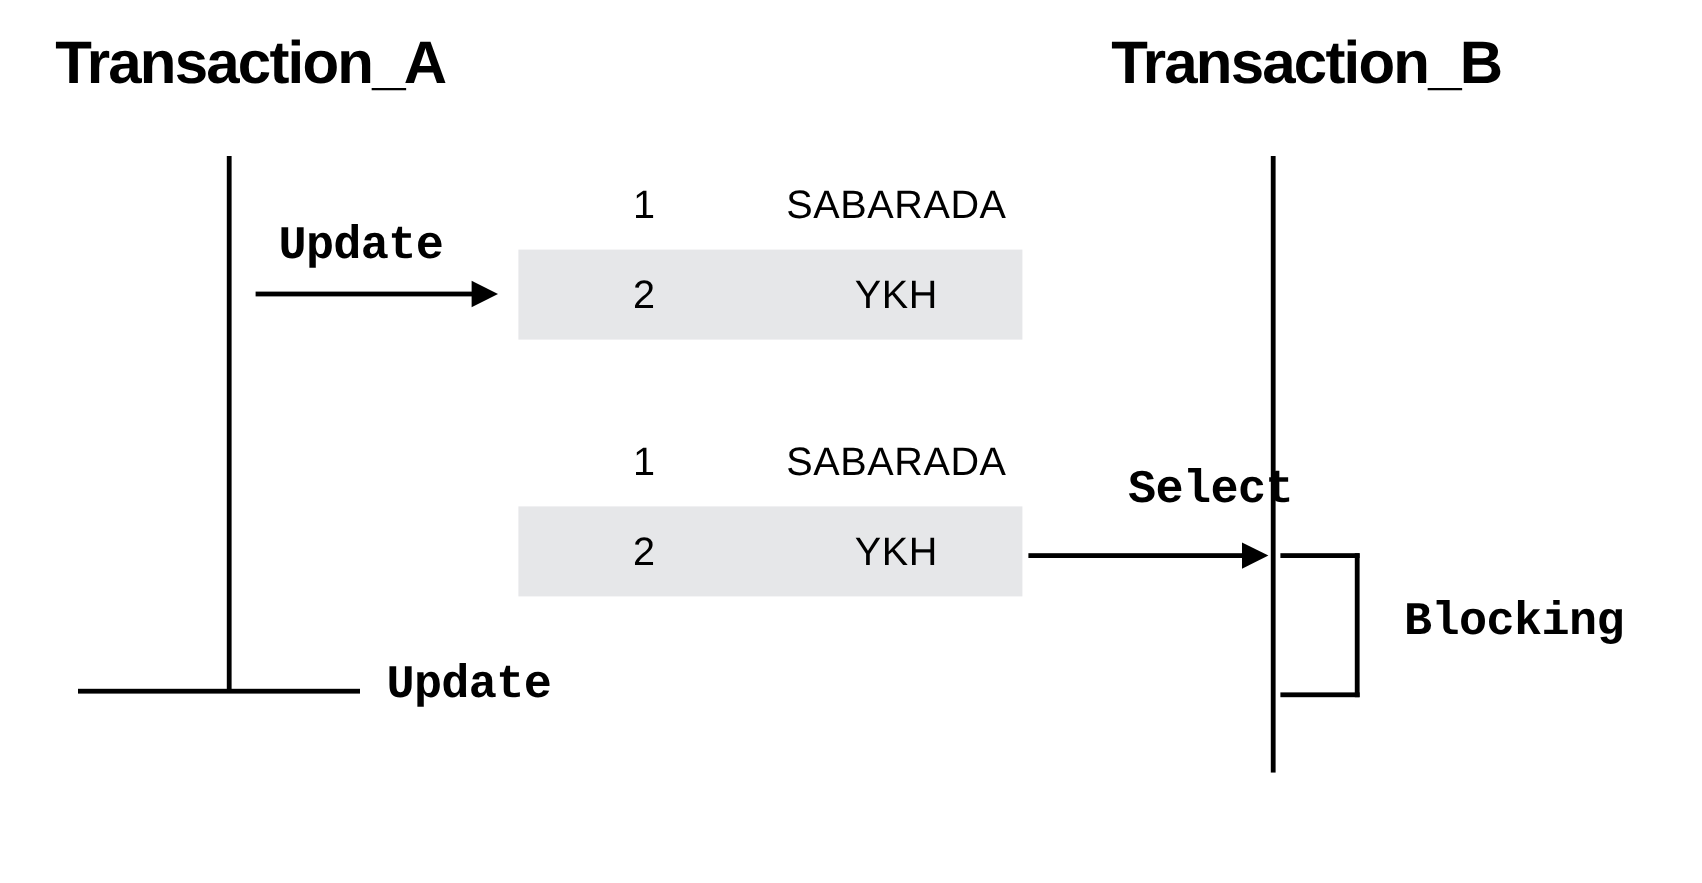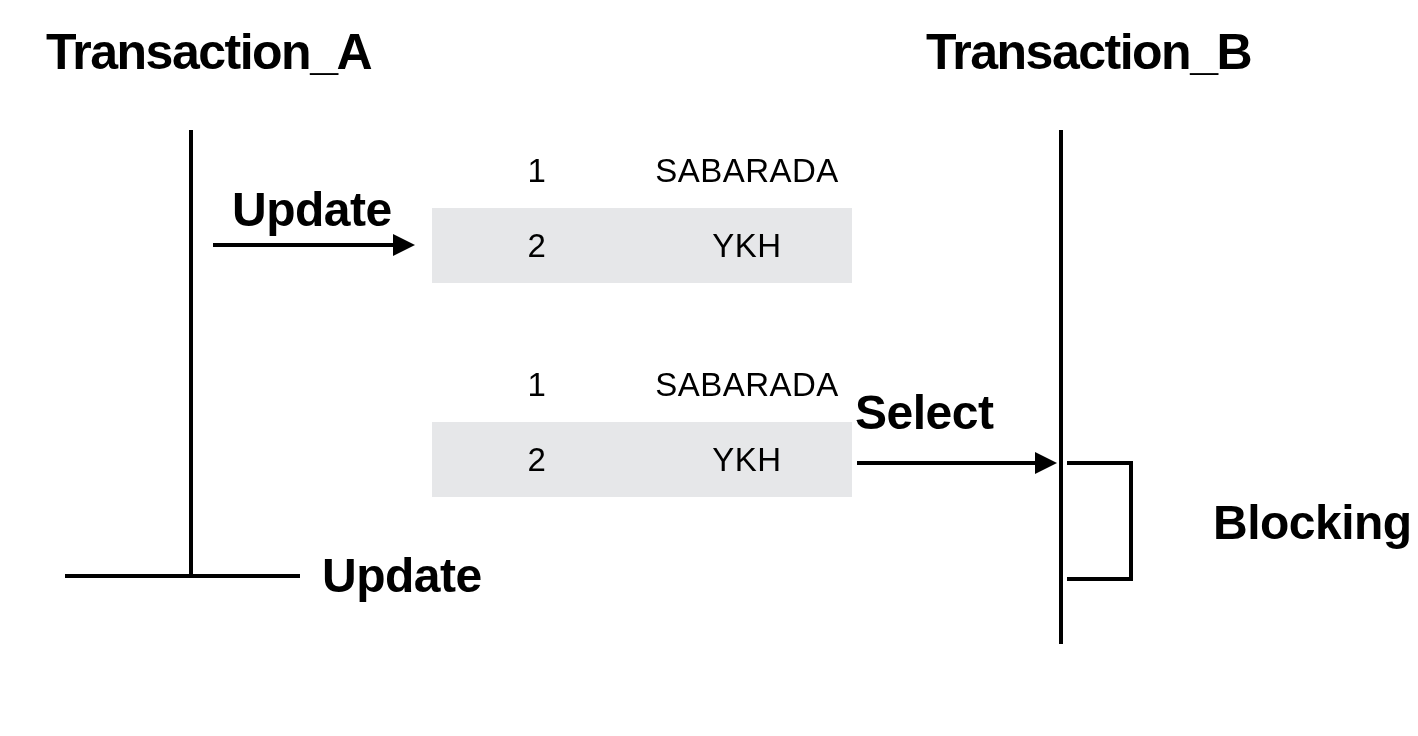--- a/index.html
+++ b/index.html
@@ -20,26 +20,27 @@
     position: absolute;
     font-size: 50px;
     font-weight: bold;
     line-height: 1;
     letter-spacing: -1.5px;
     white-space: nowrap;
     color: var(--line-color, #000);
   }
   .action-label {
     position: absolute;
-    font-size: 48px;
+    font-size: 39px;
     font-weight: bold;
     line-height: 1;
     letter-spacing: -0.5px;
     white-space: nowrap;
     color: var(--line-color, #000);
+    font-family: Liberation Mono, monospace;
   }
   .vline {
     position: absolute;
     width: 4px;
     background: var(--line-color, #000);
   }
   .hline {
     position: absolute;
     height: 4px;
     background: var(--line-color, #000);
@@ -108,23 +109,23 @@
     <div class="trow">
       <div class="cell">1</div>
       <div class="cell">SABARADA</div>
     </div>
     <div class="trow highlighted">
       <div class="cell">2</div>
       <div class="cell">YKH</div>
     </div>
   </div>
 
-  <div class="action-label" style="left:855px; top:389px;">Select</div>
+  <div class="action-label" style="left:940px; top:389px;">Select</div>
   <div class="hline" style="left:857px; top:461px; width:180px;"></div>
   <div class="arrowhead" style="left:1035px; top:452px;"></div>
 
   <div class="hline" style="left:65px; top:574px; width:235px;"></div>
   <div class="action-label" style="left:322px; top:552px;">Update</div>
 
   <div class="bracket" style="left:1067px; top:461px; width:62px; height:112px;"></div>
-  <div class="action-label" style="left:1170px; top:499px;margin-left:43px;">Blocking</div>
+  <div class="action-label" style="left:1170px; top:499px;">Blocking</div>
 
 </div>
 
 </body></html>

